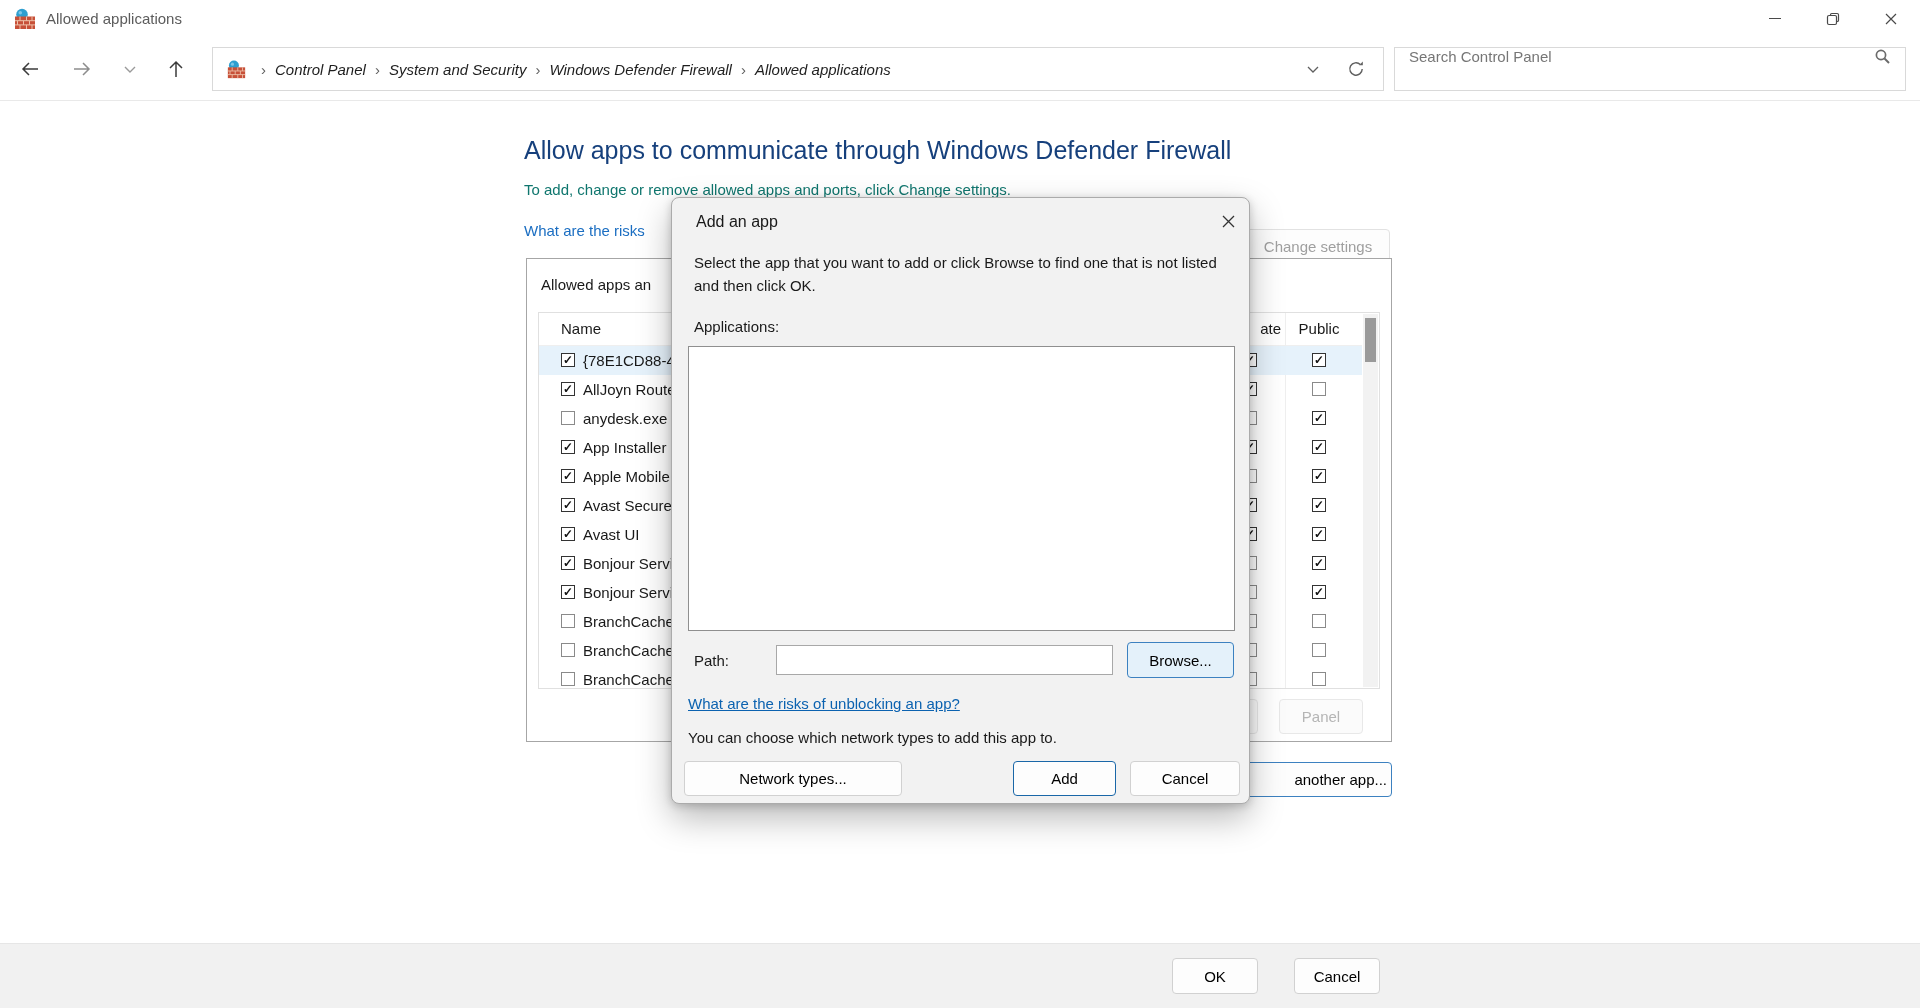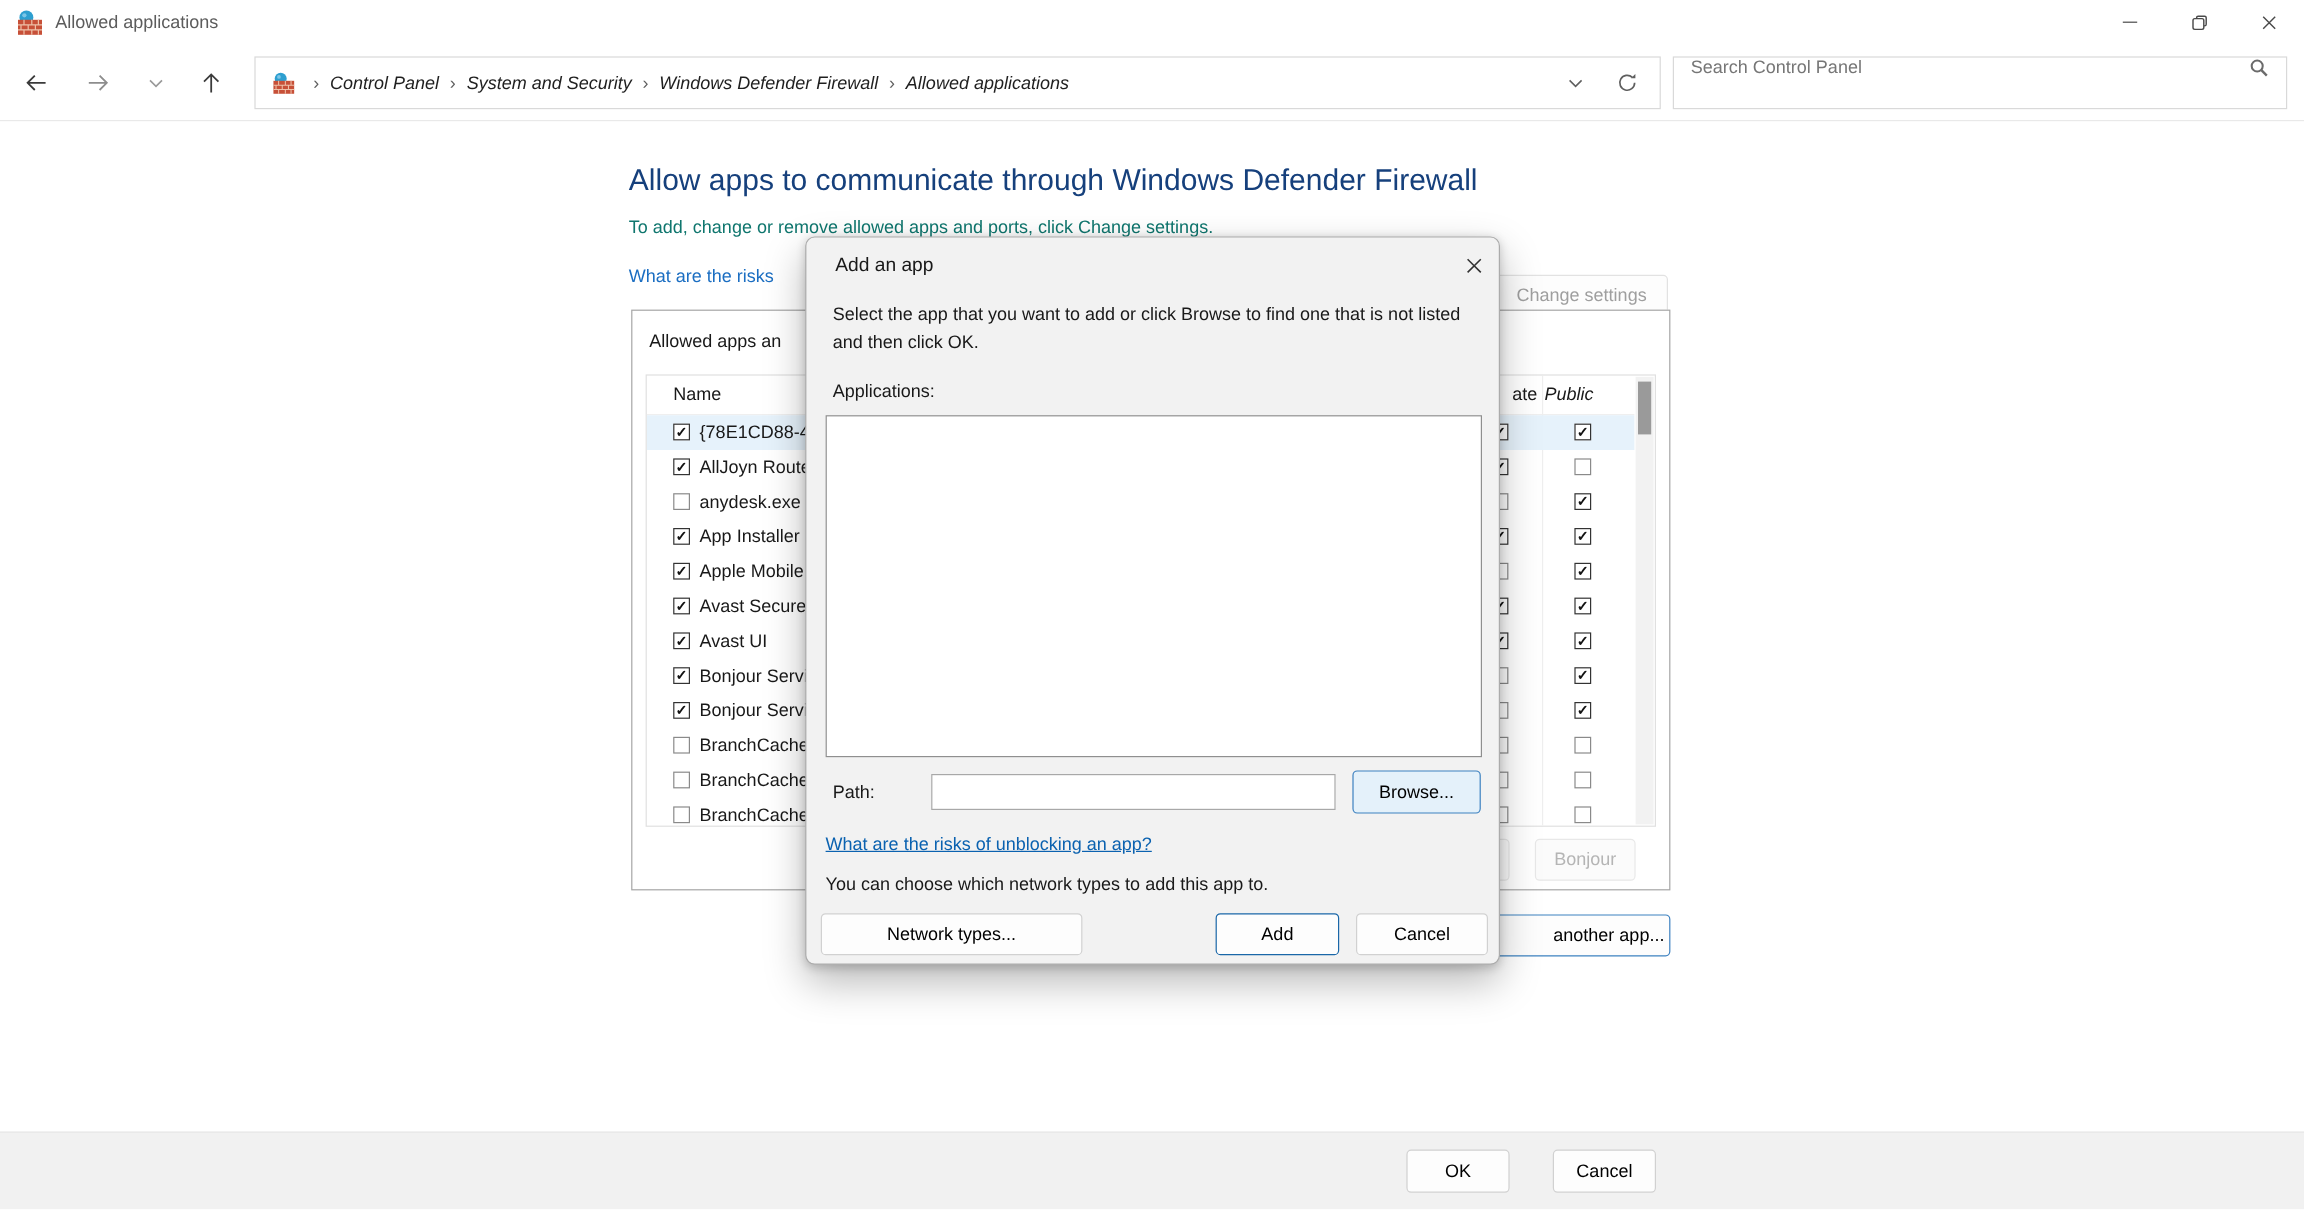--- a/index.html
+++ b/index.html
@@ -37,21 +37,21 @@
   .risks-link{position:absolute; left:524px; top:222px; color:var(--link); cursor:pointer;}
   .btn{background:#fdfdfd; border:1px solid #d1d1d1; border-radius:4px; font:15px "Liberation Sans", sans-serif; color:#000000; display:flex; align-items:center; justify-content:center;}
   .btn-change{position:absolute; left:1246px; top:212px; width:144px; height:35px; color:#9f9f9f; border-color:#e2e2e2;margin-top:17px;}
 
   .apps-container{position:absolute; left:526px; top:258px; width:866px; height:484px; border:1px solid #a6a6a6; background:#fff;}
   .apps-label{position:absolute; left:14px; top:17px;}
   .listbox{position:absolute; left:11px; top:53px; width:842px; height:377px; border:1px solid #e0e0e0; background:#fff; overflow:hidden;}
   .lb-header{position:absolute; left:0; top:0; right:17px; height:33px; border-bottom:1px solid #efefef;}
   .lb-header .h-name{position:absolute; left:22px; top:7px;}
   .lb-header .h-private{position:absolute; left:692px; top:7px; width:50px; text-align:right;}
-  .lb-header .h-public{position:absolute; left:748px; top:7px; width:64px; text-align:left;font-style:italic;}
+  .lb-header .h-public{position:absolute; left:748px; top:7px; width:64px; text-align:center;}
   .colsep{position:absolute; top:0; bottom:0; width:1px; background:#efefef;}
   .rows{position:absolute; left:0; top:33px; right:17px; bottom:0;}
   .row{position:relative; height:29px;}
   .row.sel{background:var(--selrow);}
   .cb{position:absolute; top:7px; width:14px; height:14px; border:1px solid #8a8a8a; background:#fff; font-size:12px; font-weight:bold; line-height:12px; text-align:center; color:#111;}
   .cb.on{border-color:#333;}
   .cb.name-cb{left:22px;}
   .cb.priv-cb{left:704px;}
   .cb.pub-cb{left:773px;}
   .rowlabel{position:absolute; left:44px; top:6px; white-space:nowrap;}
@@ -255,21 +255,21 @@
             <span class="rowlabel">BranchCache</span>
             <span class="cb priv-cb"></span>
             <span class="cb pub-cb"></span>
           </div>
         </div>
       <div class="vscroll">
         <div class="vthumb"></div>
       </div>
     </div>
     <div class="btn-fragment"></div>
-    <div class="btn btn-remove">Bonjour</div>
+    <div class="btn btn-remove">Panel</div>
   </div>
 
   <div class="btn btn-another">another app...</div>
 
   <div class="bottomband">
     <div class="btn btn-ok">OK</div>
     <div class="btn btn-cancel-main">Cancel</div>
   </div>
 
   <div class="dialog">

